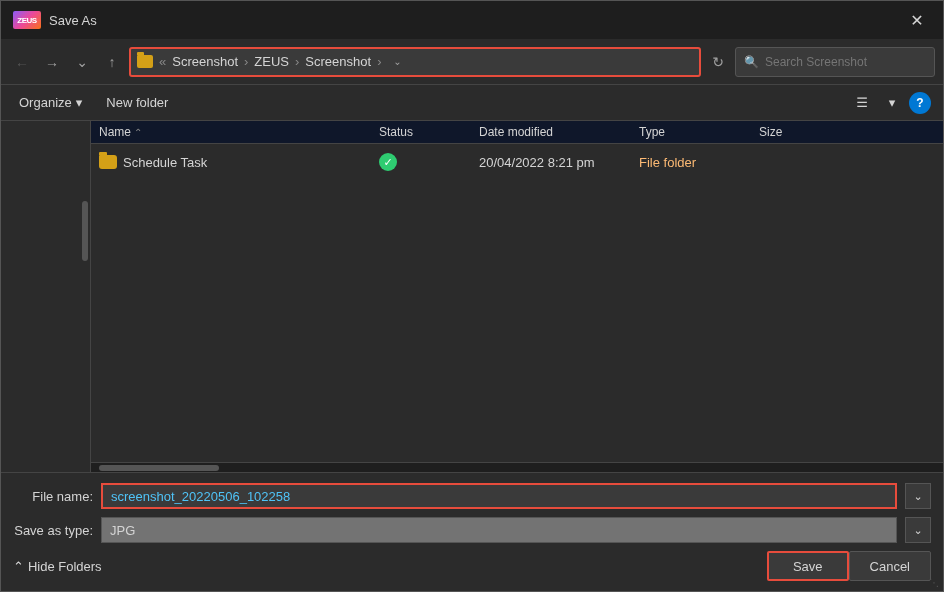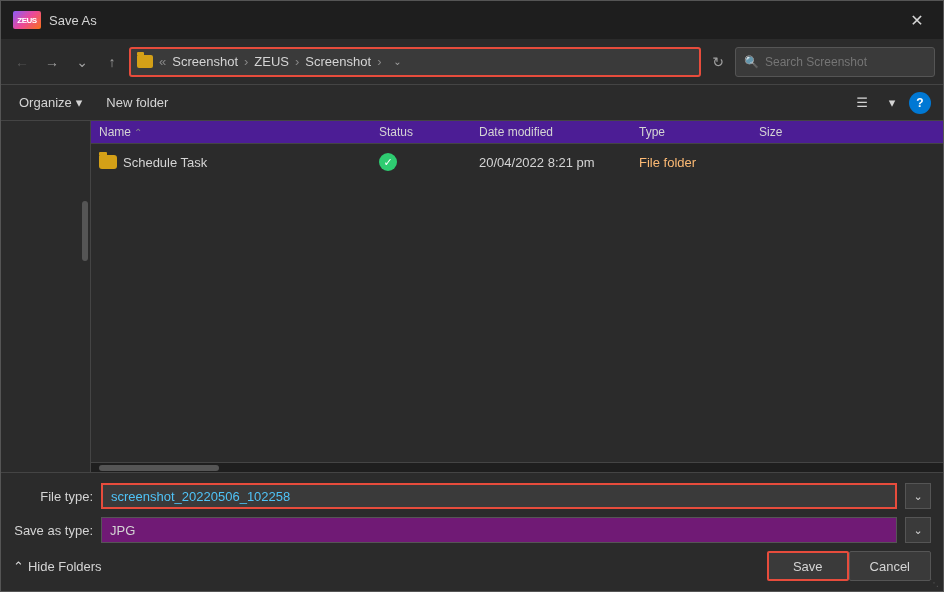--- a/index.html
+++ b/index.html
@@ -275,21 +275,21 @@
       overflow: hidden;
       display: flex;
       flex-direction: column;
     }
     
     .column-headers {
       display: flex;
       align-items: flex-end;
       padding: 4px 8px;
       border-bottom: 1px solid #444;
-      background: #4c1d95;
+      background: #0f172a;
       flex-shrink: 0;
     }
     .col-header {
       color: #d4d4d4;
       font-size: 12px;
       display: flex;
       align-items: center;
       gap: 3px;
       cursor: pointer;
       user-select: none;
@@ -406,21 +406,21 @@
       border: 1px solid #555;
       color: #d4d4d4;
       cursor: pointer;
       display: flex;
       align-items: center;
       justify-content: center;
       font-size: 11px;
     }
     .filetype-select {
       flex: 1;
-      background: #701a75;
+      background: #737373;
       border: 1px solid #555;
       color: #d4d4d4;
       padding: 4px 8px;
       font-size: 13px;
       outline: none;
       height: 26px;
       appearance: none;
       cursor: pointer;
     }
     .action-row {
@@ -569,21 +569,21 @@
       </div>
 
       <div class="horizontal-scroll">
         <div class="h-scroll-thumb"></div>
       </div>
     </div>
   </div>
 
   <div class="bottom-bar">
     <div class="input-row">
-      <label class="input-label">File type:</label>
+      <label class="input-label">File name:</label>
       <input class="filename-input" type="text" value="screenshot_20220506_102258" style="">
       <button class="dropdown-btn">⌄</button>
     </div>
     <div class="input-row">
       <label class="input-label">Save as type:</label>
       <select class="filetype-select">
         <option>JPG</option>
         <option>PNG</option>
         <option>BMP</option>
       </select>

